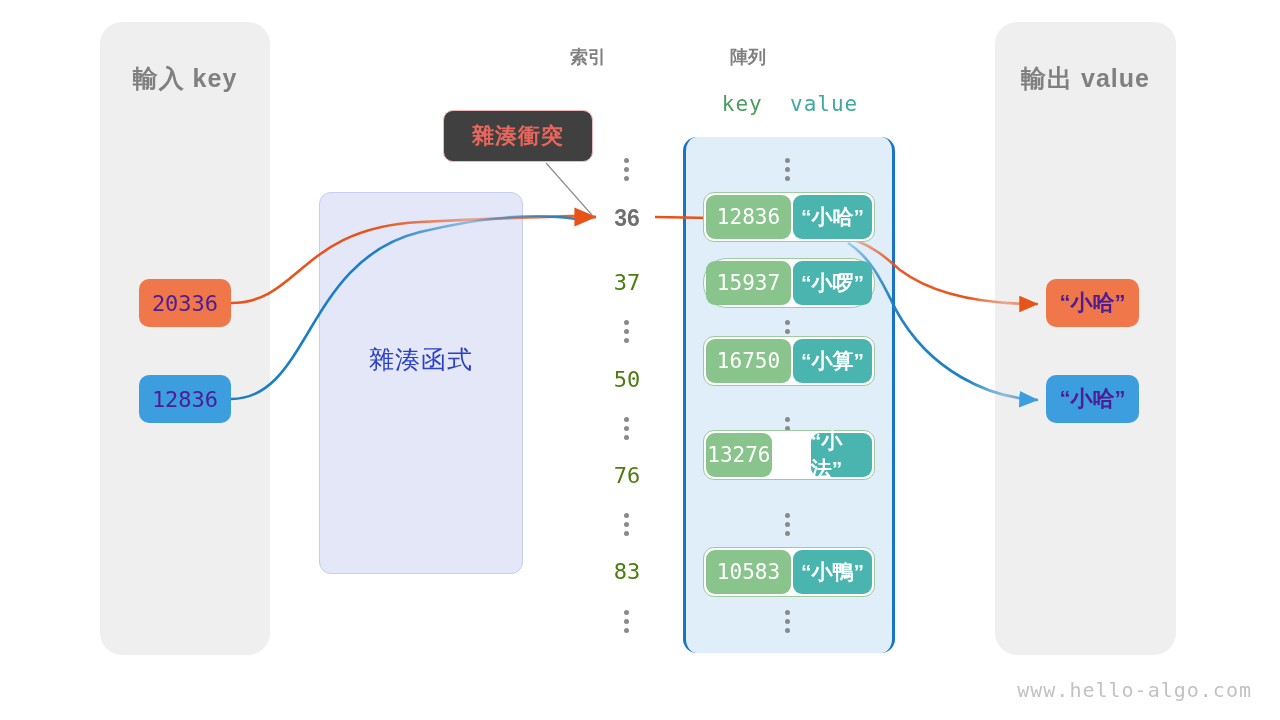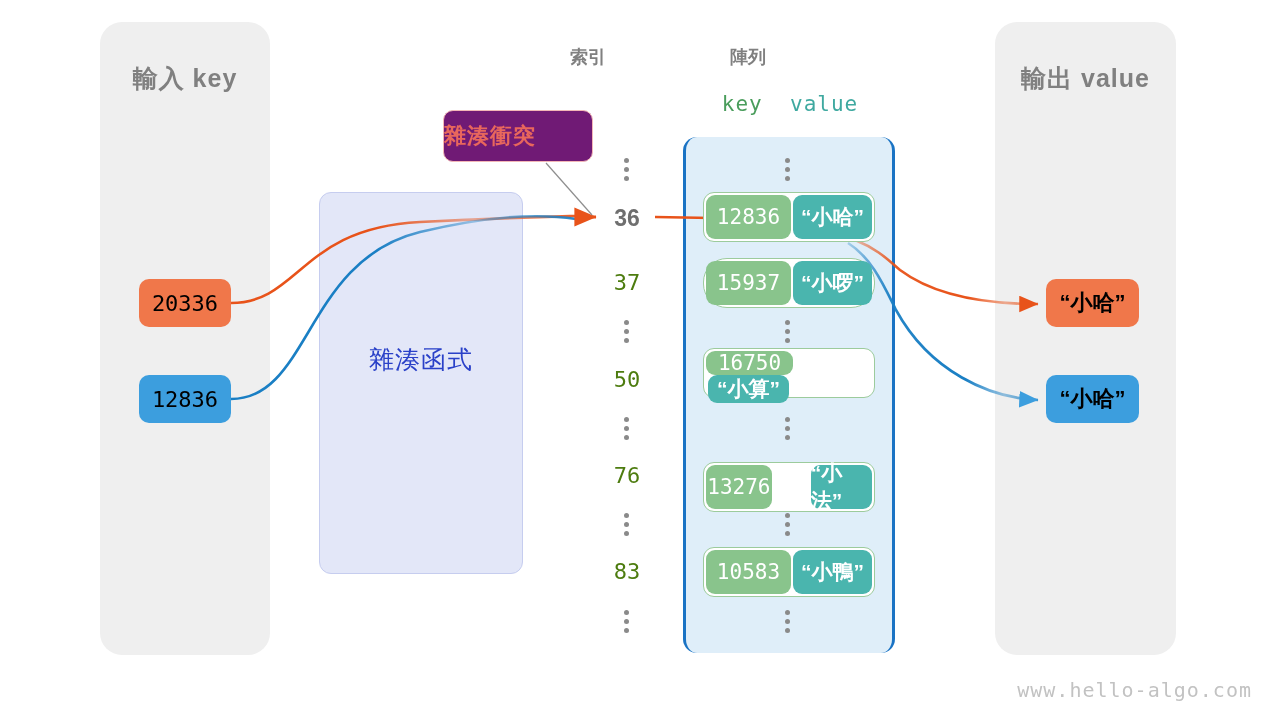--- a/index.html
+++ b/index.html
@@ -94,26 +94,26 @@
     letter-spacing: 1px;
   }
 
   
   #collision-badge {
     position: absolute;
     left: 443px;
     top: 110px;
     width: 148px;
     height: 50px;
-    background: #701a75;
+    background: #404040;
     border: 1px solid #f3b7b7;
     border-radius: 10px;
     display: flex;
     align-items: center;
-    justify-content: flex-start;
+    justify-content: center;
     font-size: 22px;
     font-weight: bold;
     color: #e8675c;
     letter-spacing: 1px;
   }
 
   
   #array-box {
     position: absolute;
     left: 683px;
@@ -196,21 +196,21 @@
   }
 
   
   .chip {
     position: absolute;
     height: 48px;
     border-radius: 10px;
     display: flex;
     align-items: center;
     justify-content: center;
-    color: #000000;
+    color: #4c1d95;
     font-size: 22px;
   }
   .chip.key-chip {
     left: 139px;
     width: 92px;
     font-family: "DejaVu Sans Mono", "Liberation Mono", monospace;
   }
   .chip.val-chip {
     left: 1046px;
     width: 93px;
@@ -360,30 +360,30 @@
       </div>
       <div class="pair" style="top: 258px; border-radius: 24px;">
         <div class="cell key-cell">15937</div>
         <div class="cell val-cell">“小啰”</div>
       </div>
       <div class="vdots" style="left: 785px; top: 320px;">
         <i></i>
         <i></i>
         <i></i>
       </div>
-      <div class="pair" style="top: 348px; flex-direction: column;">
+      <div class="pair" style="top: 336px;">
         <div class="cell key-cell">16750</div>
         <div class="cell val-cell">“小算”</div>
       </div>
       <div class="vdots" style="left: 785px; top: 417px;">
         <i></i>
         <i></i>
         <i></i>
       </div>
-      <div class="pair" style="top: 462px; gap: 37px;">
+      <div class="pair" style="top: 430px; gap: 37px;">
         <div class="cell key-cell">13276</div>
         <div class="cell val-cell">“小法”</div>
       </div>
       <div class="vdots" style="left: 785px; top: 513px;">
         <i></i>
         <i></i>
         <i></i>
       </div>
       <div class="pair" style="top: 547px;">
         <div class="cell key-cell">10583</div>

